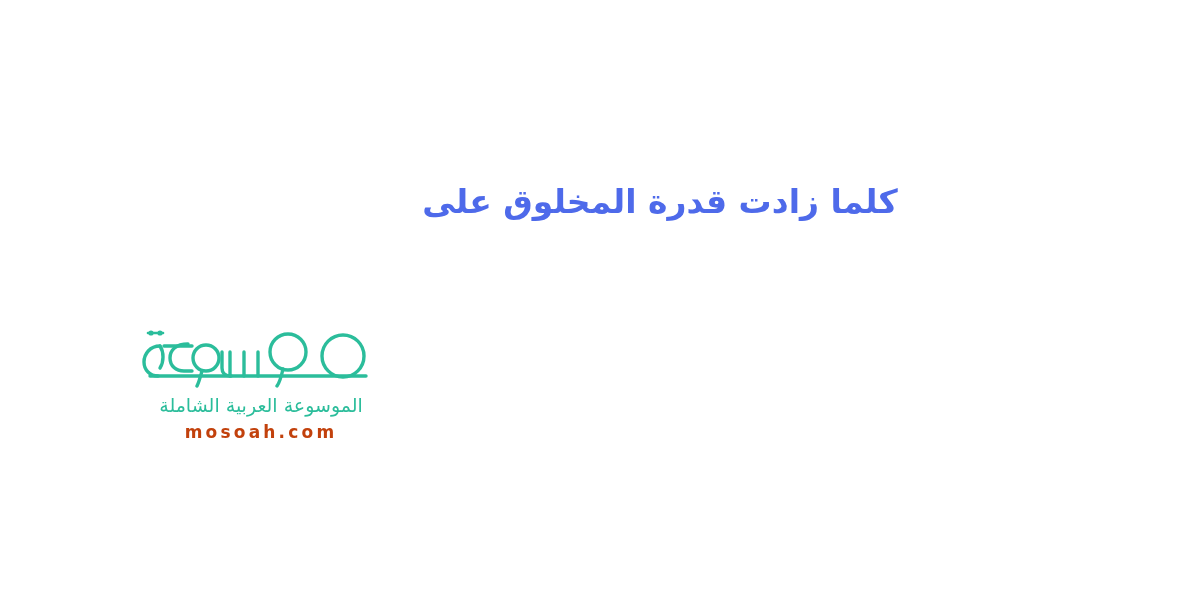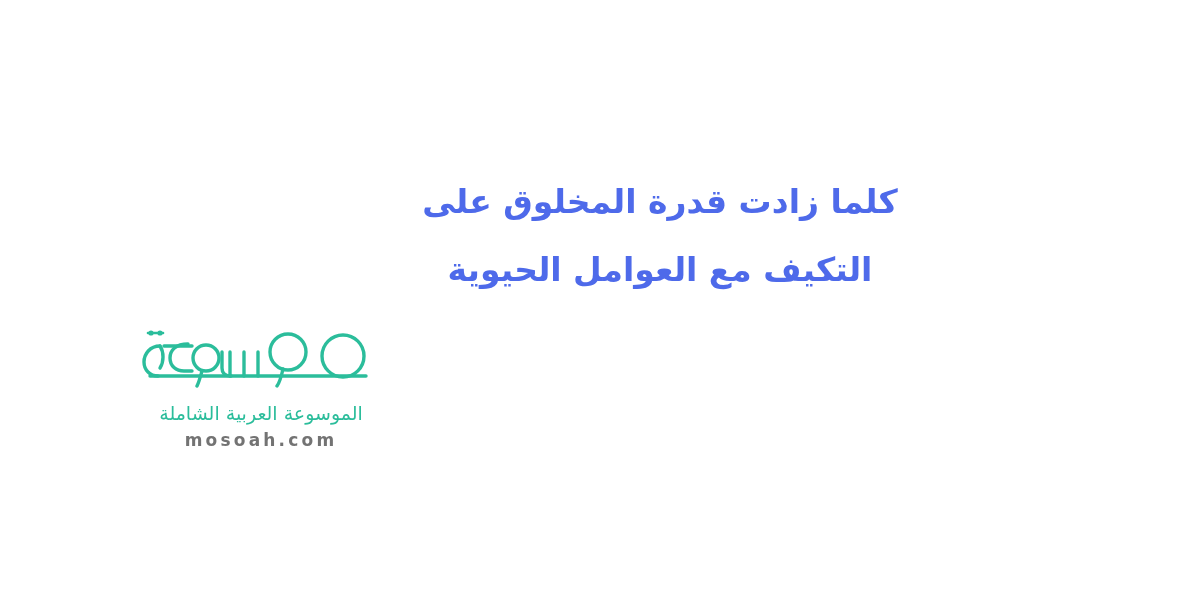--- a/index.html
+++ b/index.html
@@ -57,50 +57,49 @@
     width: 262px;
     height: 72px;
   }
   .logo-mark svg {
     display: block;
     width: 262px;
     height: 72px;
   }
   .logo-tagline {
     display: block;
-    margin-top: 12px;
+    margin-top: 4px;
     color: #2bbd9b;
     font-family: "DejaVu Sans", "Liberation Sans", sans-serif;
     font-size: 19px;
     font-weight: 400;
     line-height: 26px;
     white-space: nowrap;
     direction: rtl;
   }
   .logo-url {
     display: block;
     margin-top: 3px;
-    color: #737373;
+    color: #c2410c;
     font-family: "DejaVu Sans", "Liberation Sans", sans-serif;
     font-size: 17px;
     font-weight: 700;
     line-height: 22px;
     letter-spacing: 3.2px;
     direction: ltr;
     white-space: nowrap;
   }
 </style>
 </head>
 <body>
 
 <div class="canvas">
 
   <div class="headline">
     <span class="headline-line">كلما زادت قدرة المخلوق على</span>
-    <span class="headline-line">التكيف مع العوامل الحيوية</span>
   </div>
 
   <div class="logo">
 
     <span class="logo-mark" aria-label="موسوعة">
       <svg viewBox="0 0 262 72" xmlns="http://www.w3.org/2000/svg">
         <g fill="none" stroke="#2bbd9b" stroke-width="3.4" stroke-linecap="round" stroke-linejoin="round">
 
           <path d="M20 60 H236"></path>
 

